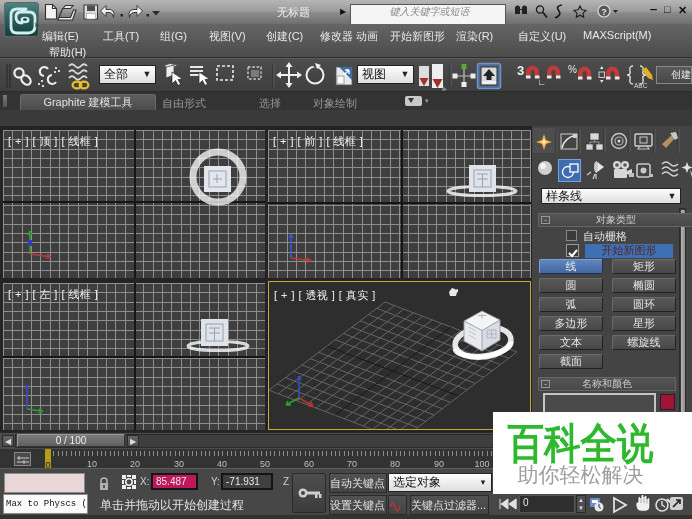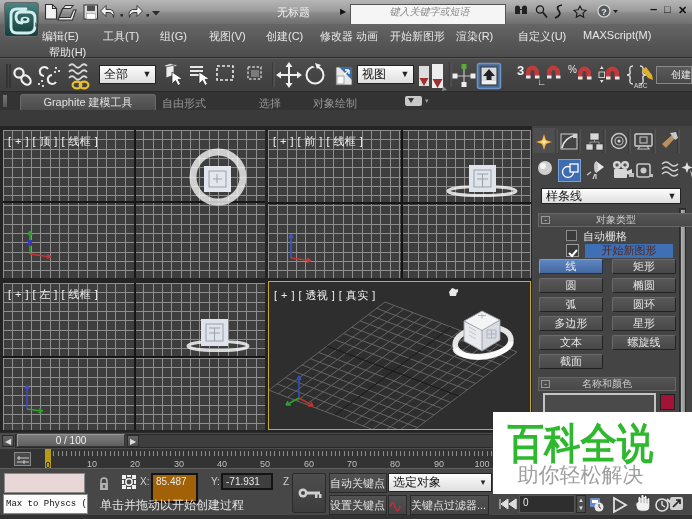--- a/index.html
+++ b/index.html
@@ -449,21 +449,21 @@
     <svg class="abs" style="left:99px;top:9px" width="40" height="14" viewBox="0 0 40 14">
       <path d="M2 6 v-2 a3 3 0 0 1 6 0 v2" fill="none" stroke="#b8b8b8" stroke-width="1.5"></path>
       <rect x="1" y="6" width="8" height="7" fill="#b0b0b0"></rect>
         <rect x="4" y="8" width="2" height="3" fill="#555"></rect>
     </svg>
     <svg class="abs" style="left:122px;top:7px" width="14" height="14" viewBox="0 0 14 14">
       <path d="M0 0 h4 v4 h-4 z M10 0 h4 v4 h-4 z M0 10 h4 v4 h-4 z M10 10 h4 v4 h-4 z M5 0 h4 v2 h-4 z M5 12 h4 v2 h-4 z M0 5 h2 v4 h-2 z M12 5 h2 v4 h-2 z" fill="#f0f0f0"></path>
       <circle cx="7" cy="7" r="3.2" fill="none" stroke="#f0f0f0" stroke-width="1.5"></circle>
     </svg>
     <div class="abs" style="left:140px;top:8px;font-size:10px;color:#cfcfcf">X:</div>
-    <div class="sfield" style="left:151px;top:5px;width:47px;height:30px;border:2px solid #141414;background:#a16207">85.487</div>
+    <div class="sfield" style="left:151px;top:5px;width:47px;height:17px;border:2px solid #141414;background:#be185d">85.487</div>
     <div class="abs" style="left:211px;top:8px;font-size:10px;color:#cfcfcf">Y:</div>
     <div class="sfield" style="left:221px;top:5px;width:52px;height:17px;border:2px solid #141414;background:#3f3f3f">-71.931</div>
     <div class="abs" style="left:283px;top:8px;font-size:10px;color:#cfcfcf">Z</div>
     <div class="abs" style="left:292px;top:5px;width:34px;height:40px;background:linear-gradient(#4e4e4e,#3c3c3c);border:1px solid #2a2a2a;border-radius:2px">
       <svg width="32" height="38" viewBox="0 0 32 38">
           <g fill="#cfcfcf">
             <circle cx="10" cy="19" r="4.5"></circle>
             <circle cx="10" cy="19" r="2" fill="#444"></circle>
             <rect x="13" y="17.5" width="14" height="3"></rect>
             <rect x="22" y="20" width="2.5" height="4"></rect>

